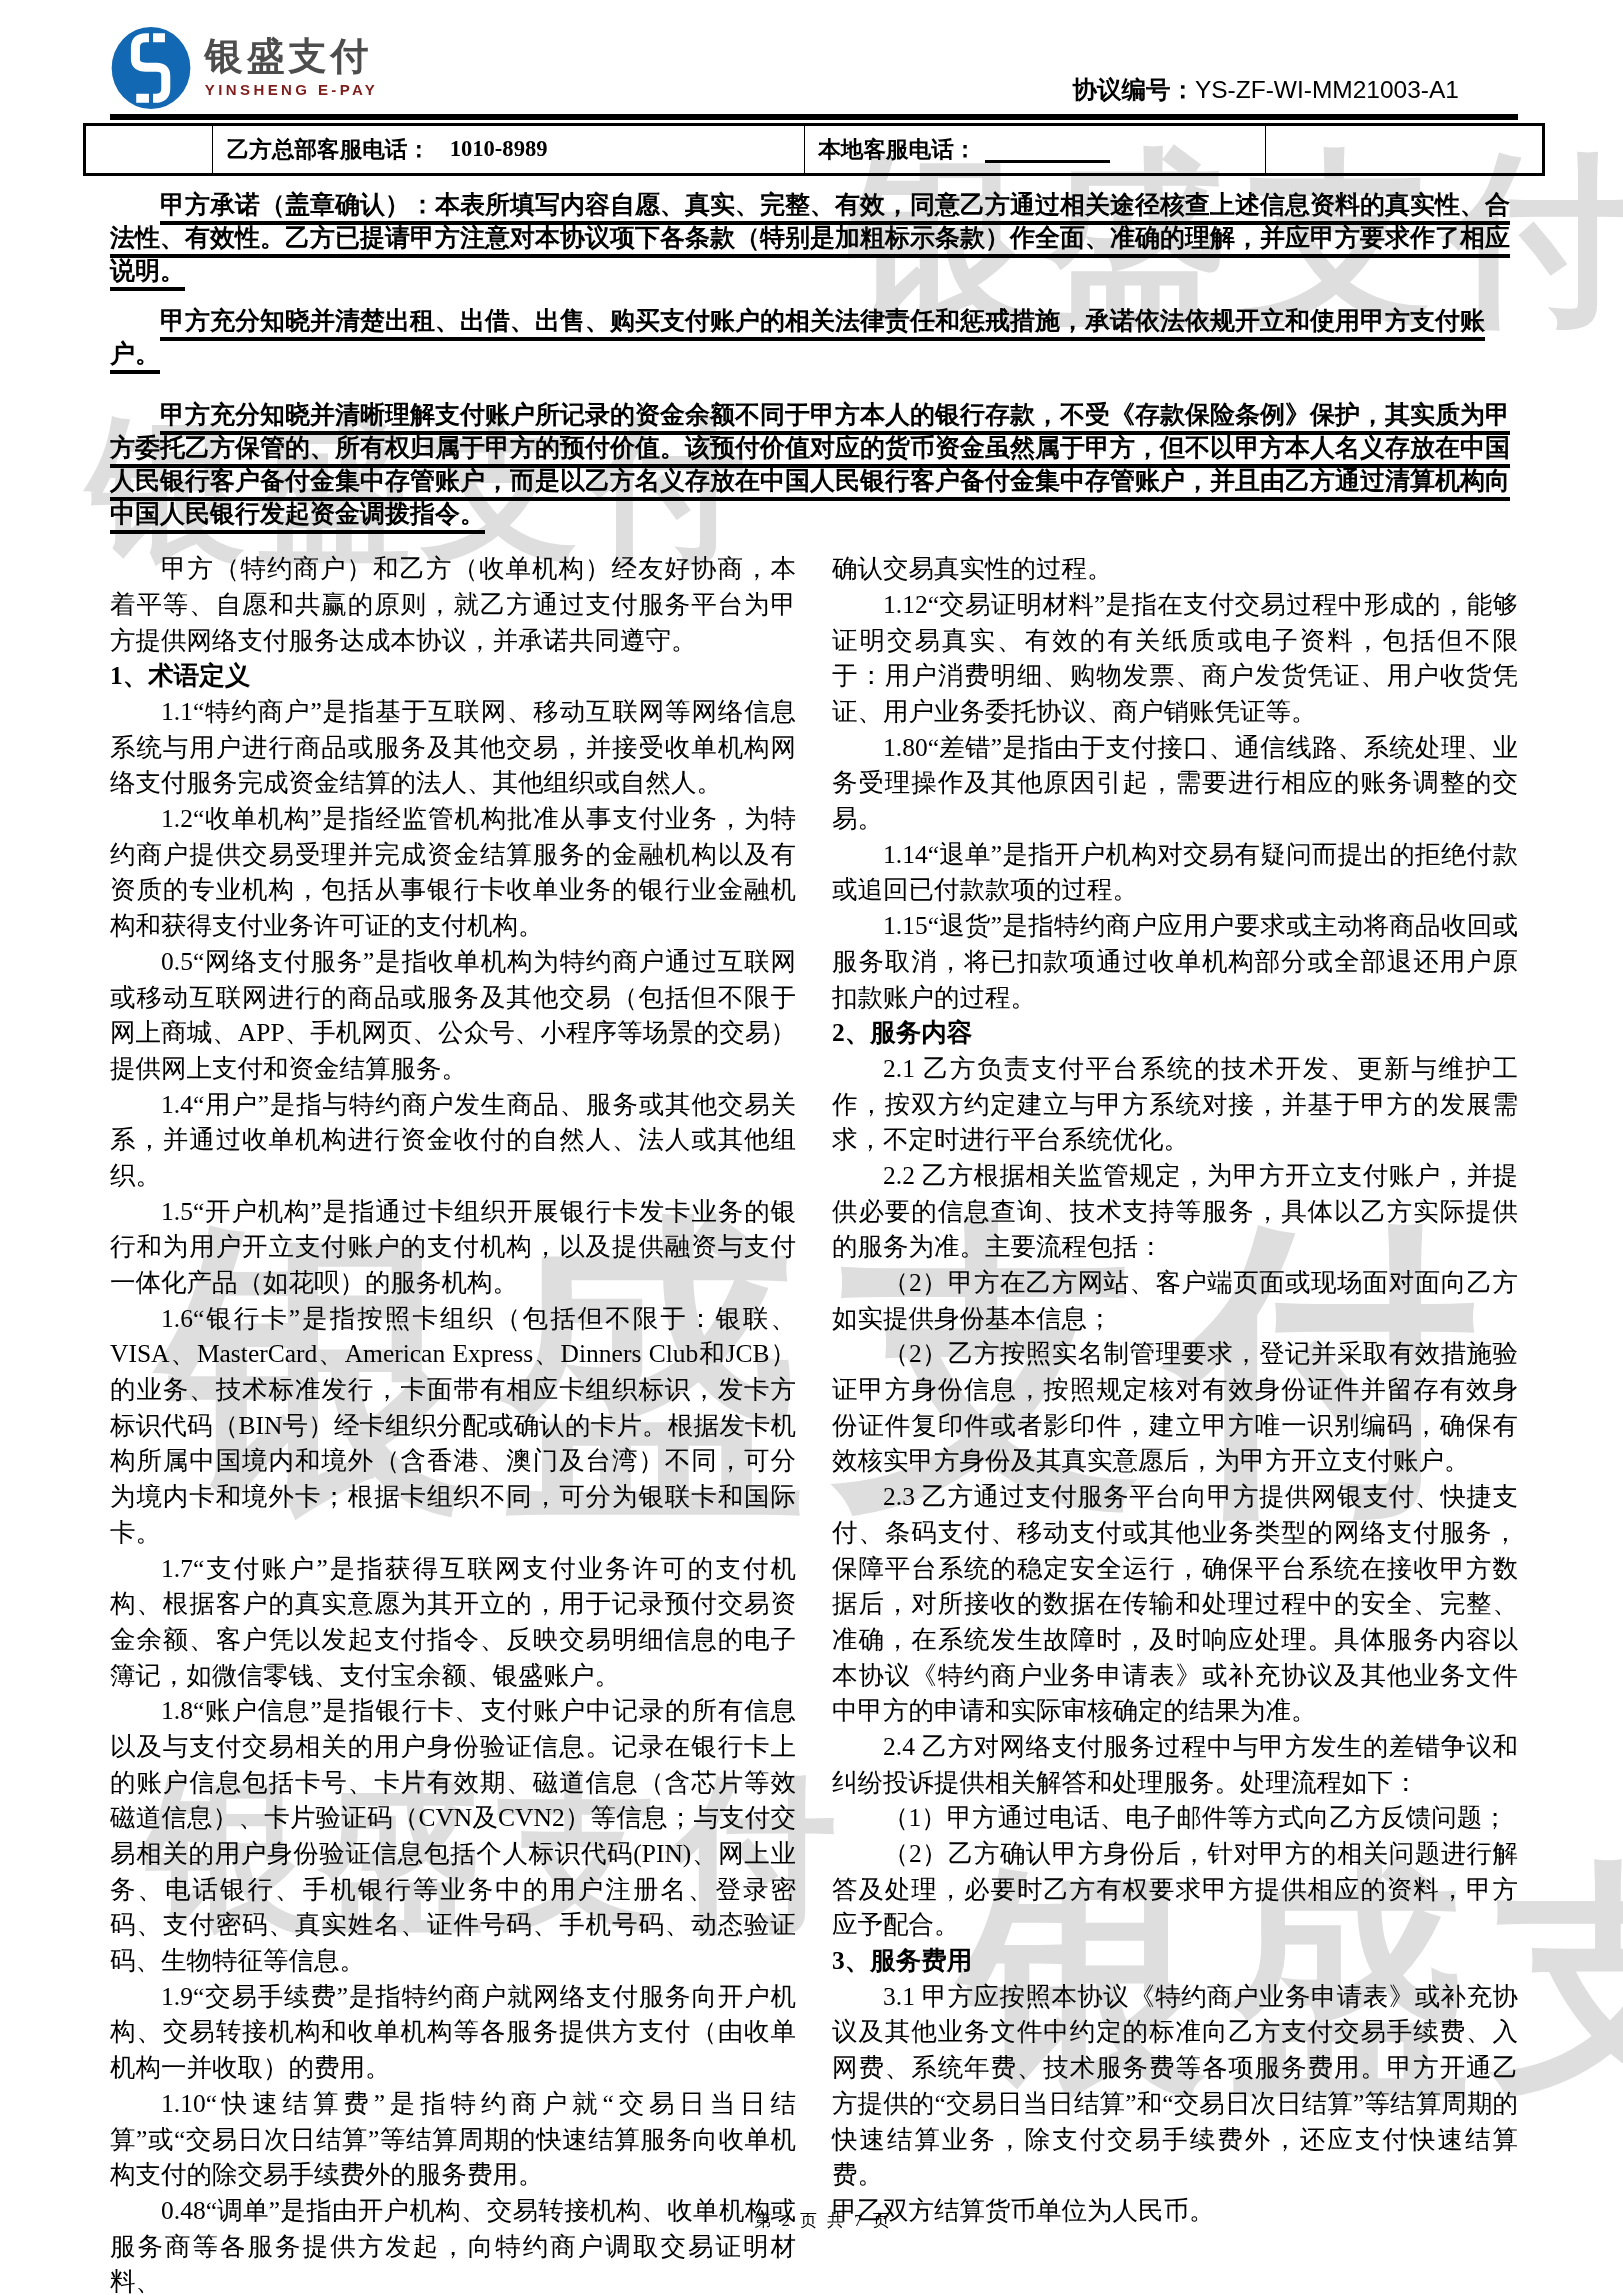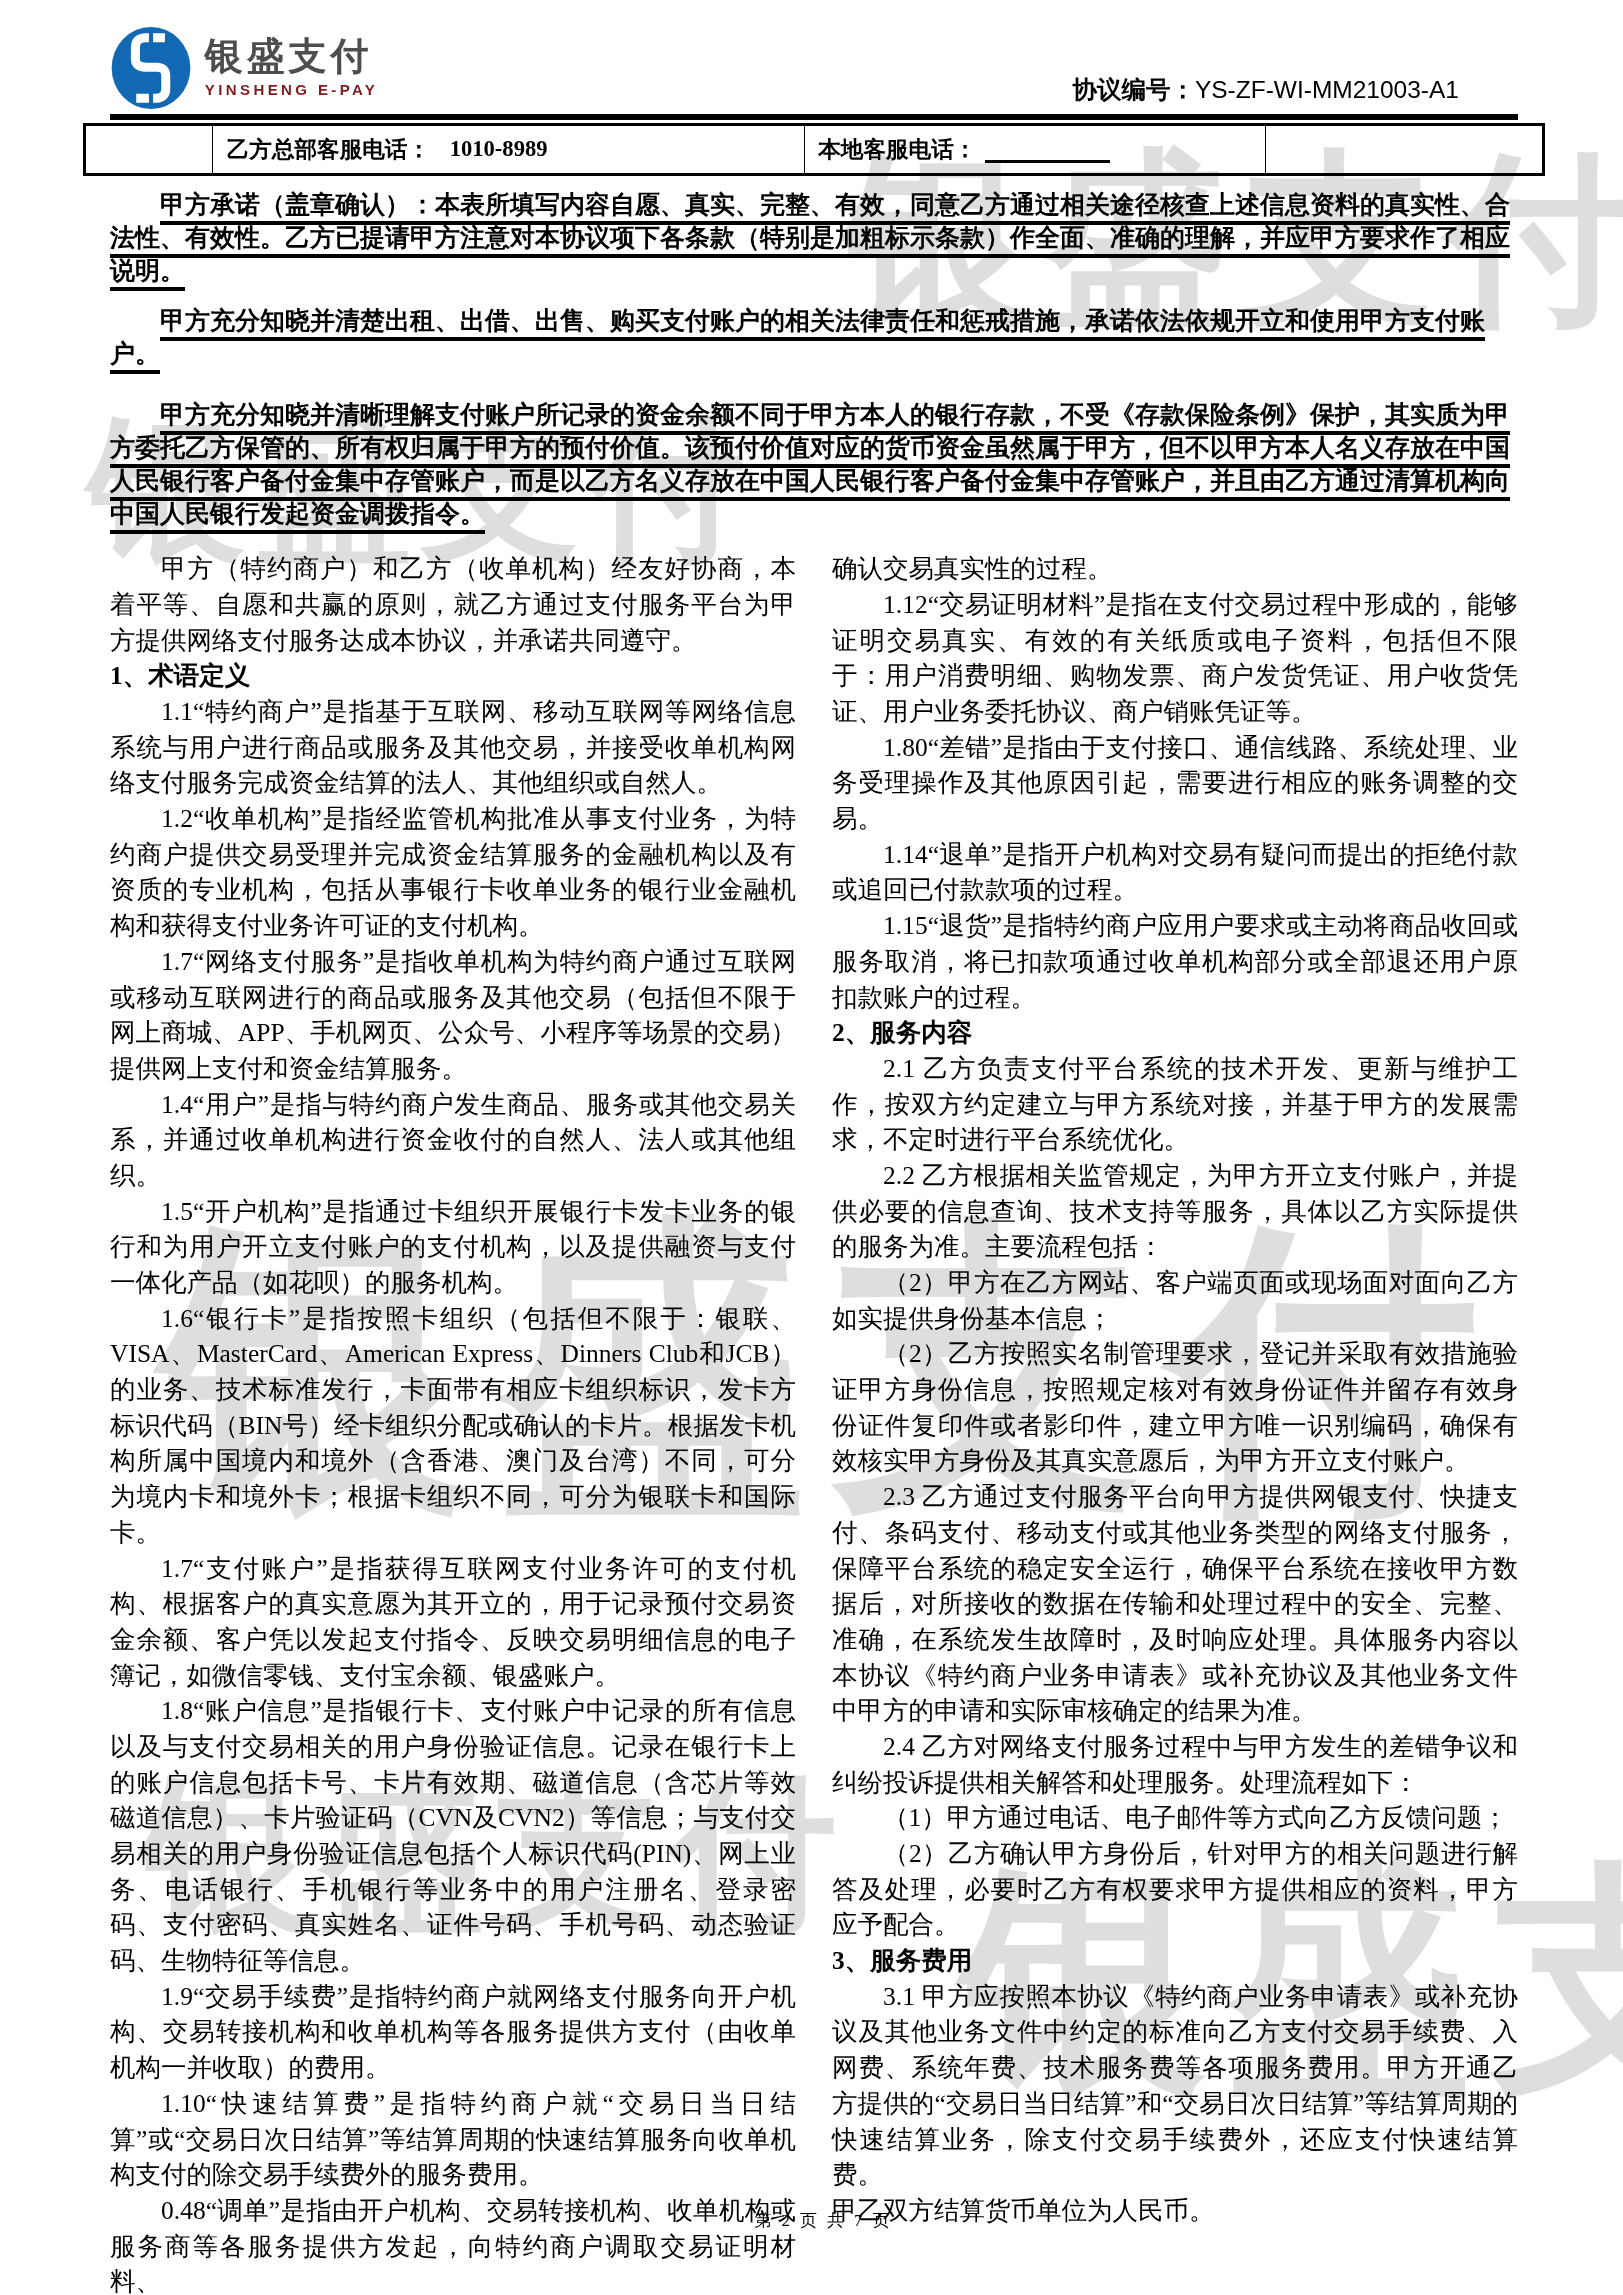--- a/index.html
+++ b/index.html
@@ -168,21 +168,21 @@
         <p class="notice">甲方充分知晓并清楚出租、出借、出售、购买支付账户的相关法律责任和惩戒措施，承诺依法依规开立和使用甲方支付账户。</p>
         <p class="notice">甲方充分知晓并清晰理解支付账户所记录的资金余额不同于甲方本人的银行存款，不受《存款保险条例》保护，其实质为甲方委托乙方保管的、所有权归属于甲方的预付价值。该预付价值对应的货币资金虽然属于甲方，但不以甲方本人名义存放在中国人民银行客户备付金集中存管账户，而是以乙方名义存放在中国人民银行客户备付金集中存管账户，并且由乙方通过清算机构向中国人民银行发起资金调拨指令。</p>
       </div>
 
     <div class="columns">
       <div class="col">
           <p class="indent">甲方（特约商户）和乙方（收单机构）经友好协商，本着平等、自愿和共赢的原则，就乙方通过支付服务平台为甲方提供网络支付服务达成本协议，并承诺共同遵守。</p>
           <p class="heading">1、术语定义</p>
           <p class="indent">1.1“特约商户”是指基于互联网、移动互联网等网络信息系统与用户进行商品或服务及其他交易，并接受收单机构网络支付服务完成资金结算的法人、其他组织或自然人。</p>
           <p class="indent">1.2“收单机构”是指经监管机构批准从事支付业务，为特约商户提供交易受理并完成资金结算服务的金融机构以及有资质的专业机构，包括从事银行卡收单业务的银行业金融机构和获得支付业务许可证的支付机构。</p>
-          <p class="indent">1.7“网络支付服务”是指收单机构为特约商户通过互联网或移动互联网进行的商品或服务及其他交易（包括但不限于网上商城、APP、手机网页、公众号、小程序等场景的交易）提供网上支付和资金结算服务。</p>
+          <p class="indent">0.5“网络支付服务”是指收单机构为特约商户通过互联网或移动互联网进行的商品或服务及其他交易（包括但不限于网上商城、APP、手机网页、公众号、小程序等场景的交易）提供网上支付和资金结算服务。</p>
           <p class="indent">1.4“用户”是指与特约商户发生商品、服务或其他交易关系，并通过收单机构进行资金收付的自然人、法人或其他组织。</p>
           <p class="indent">1.5“开户机构”是指通过卡组织开展银行卡发卡业务的银行和为用户开立支付账户的支付机构，以及提供融资与支付一体化产品（如花呗）的服务机构。</p>
           <p class="indent">1.6“银行卡”是指按照卡组织（包括但不限于：银联、VISA、MasterCard、American  Express、Dinners  Club和JCB）的业务、技术标准发行，卡面带有相应卡组织标识，发卡方标识代码（BIN号）经卡组织分配或确认的卡片。根据发卡机构所属中国境内和境外（含香港、澳门及台湾）不同，可分为境内卡和境外卡；根据卡组织不同，可分为银联卡和国际卡。</p>
           <p class="indent">1.7“支付账户”是指获得互联网支付业务许可的支付机构、根据客户的真实意愿为其开立的，用于记录预付交易资金余额、客户凭以发起支付指令、反映交易明细信息的电子簿记，如微信零钱、支付宝余额、银盛账户。</p>
           <p class="indent">1.8“账户信息”是指银行卡、支付账户中记录的所有信息以及与支付交易相关的用户身份验证信息。记录在银行卡上的账户信息包括卡号、卡片有效期、磁道信息（含芯片等效磁道信息）、卡片验证码（CVN及CVN2）等信息；与支付交易相关的用户身份验证信息包括个人标识代码(PIN)、网上业务、电话银行、手机银行等业务中的用户注册名、登录密码、支付密码、真实姓名、证件号码、手机号码、动态验证码、生物特征等信息。</p>
           <p class="indent">1.9“交易手续费”是指特约商户就网络支付服务向开户机构、交易转接机构和收单机构等各服务提供方支付（由收单机构一并收取）的费用。</p>
           <p class="indent">1.10“快速结算费”是指特约商户就“交易日当日结算”或“交易日次日结算”等结算周期的快速结算服务向收单机构支付的除交易手续费外的服务费用。</p>
           <p class="indent">0.48“调单”是指由开户机构、交易转接机构、收单机构或服务商等各服务提供方发起，向特约商户调取交易证明材料、</p>
         </div>
       <div class="col">

